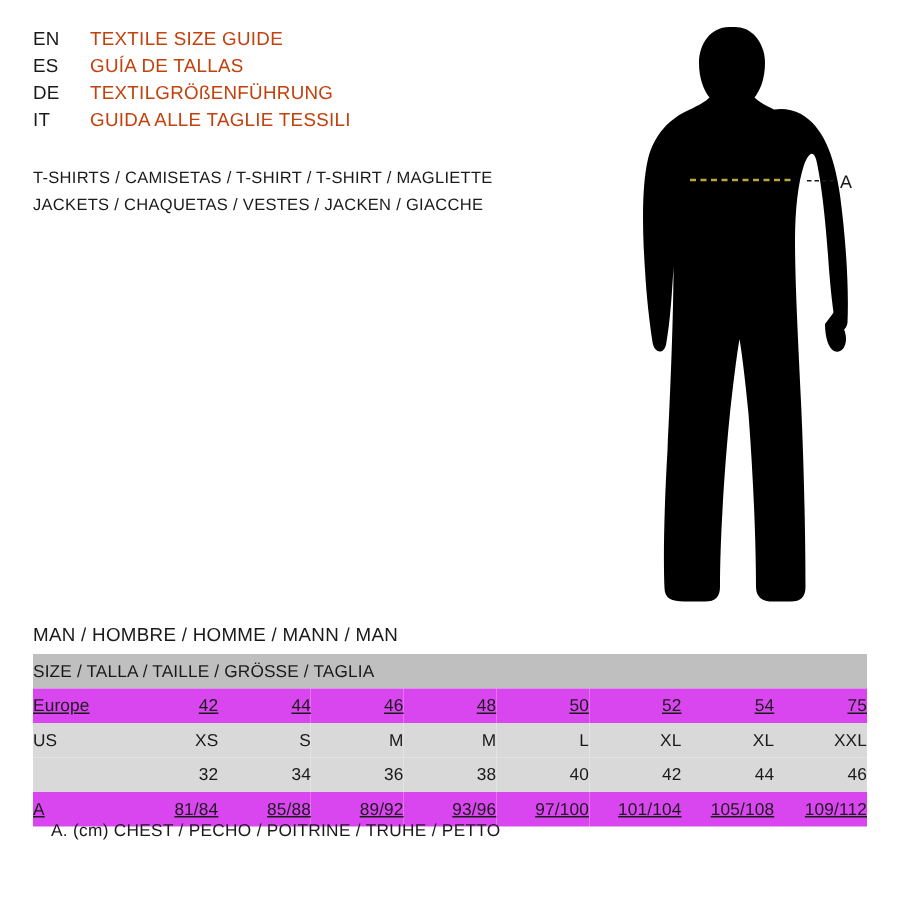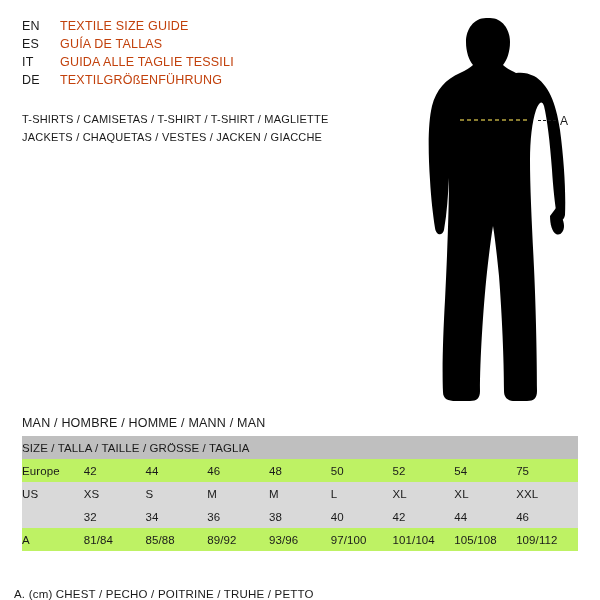--- a/index.html
+++ b/index.html
@@ -117,61 +117,61 @@
   .row-head td {
     background: #bfbfbf;
     font-size: 11.5px;
     padding-left: 4px;
     letter-spacing: 0.2px;
   }
   .row-alt td {
     background: #d9d9d9;
   }
   .row-plain td {
-    background: #bef264;
+    background: #d946ef;
+    text-decoration: underline;
   }
   td.label-col {
     padding-left: 4px;
     width: 86px;
   }
   td.val {
     width: 67px;
-    text-align: left;
+    text-align: right;
   }
   .footnote {
     position: absolute;
-    left: 14px;
+    left: 34px;
     top: 548px;
     font-size: 11.5px;
     letter-spacing: 0.2px;
     white-space: nowrap;
-    margin-top: 40px;
   }
 </style>
 </head>
 <body>
 
 <div class="page">
 
   <div class="lang-block">
     <div class="lang-row">
       <span class="lang-code">EN</span>
       <span class="lang-text">TEXTILE SIZE GUIDE</span>
     </div>
     <div class="lang-row">
       <span class="lang-code">ES</span>
       <span class="lang-text">GUÍA DE TALLAS</span>
     </div>
     <div class="lang-row">
+      <span class="lang-code">DE</span>
+      <span class="lang-text">TEXTILGRÖßENFÜHRUNG</span>
+    </div>
+    <div class="lang-row">
       <span class="lang-code">IT</span>
       <span class="lang-text">GUIDA ALLE TAGLIE TESSILI</span>
-    </div>
-    <div class="lang-row">
-      <span class="lang-code">DE</span>
-      <span class="lang-text">TEXTILGRÖßENFÜHRUNG</span>
     </div>
   </div>
 
   <div class="garments">
     <div class="garment-line">T-SHIRTS / CAMISETAS / T-SHIRT / T-SHIRT / MAGLIETTE</div>
     <div class="garment-line">JACKETS / CHAQUETAS / VESTES / JACKEN / GIACCHE</div>
   </div>
 
   <div class="figure-wrap">
     <svg width="200" height="400" viewBox="0 0 200 400" xmlns="http://www.w3.org/2000/svg" aria-hidden="true">

